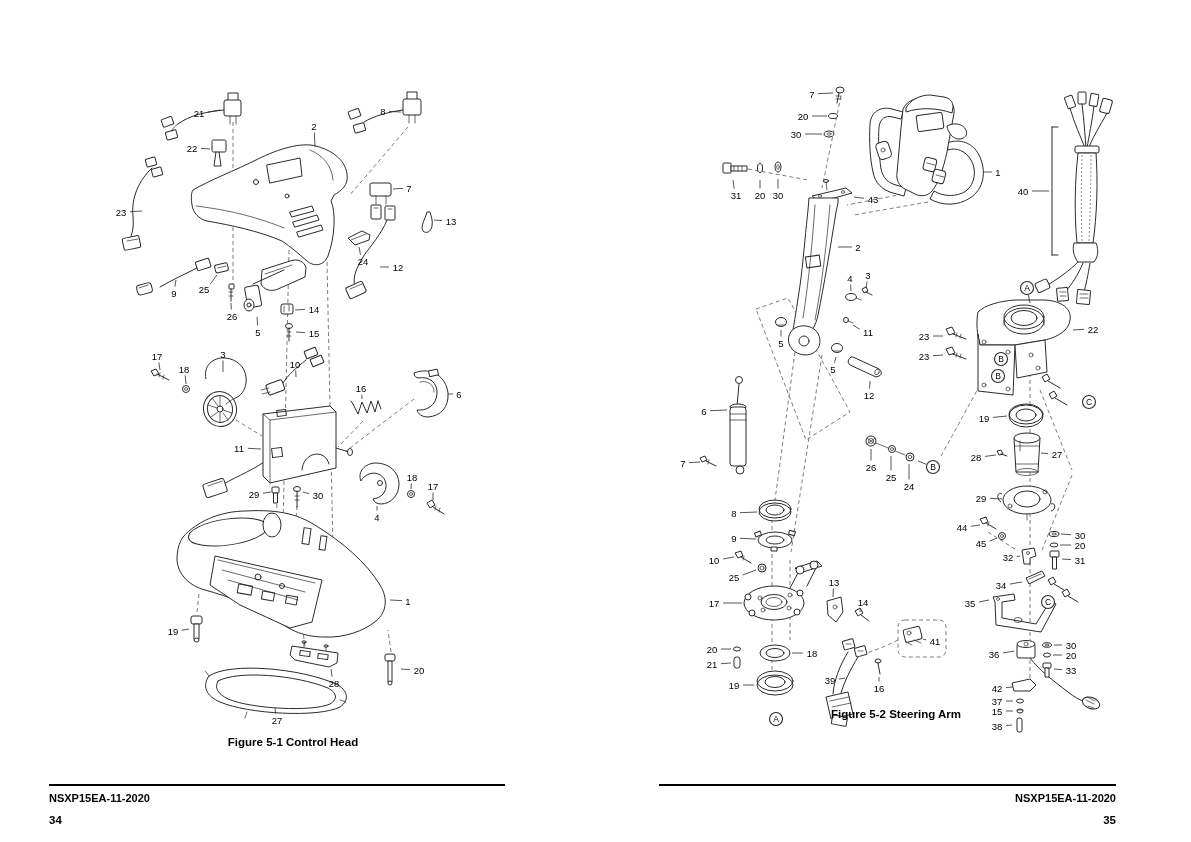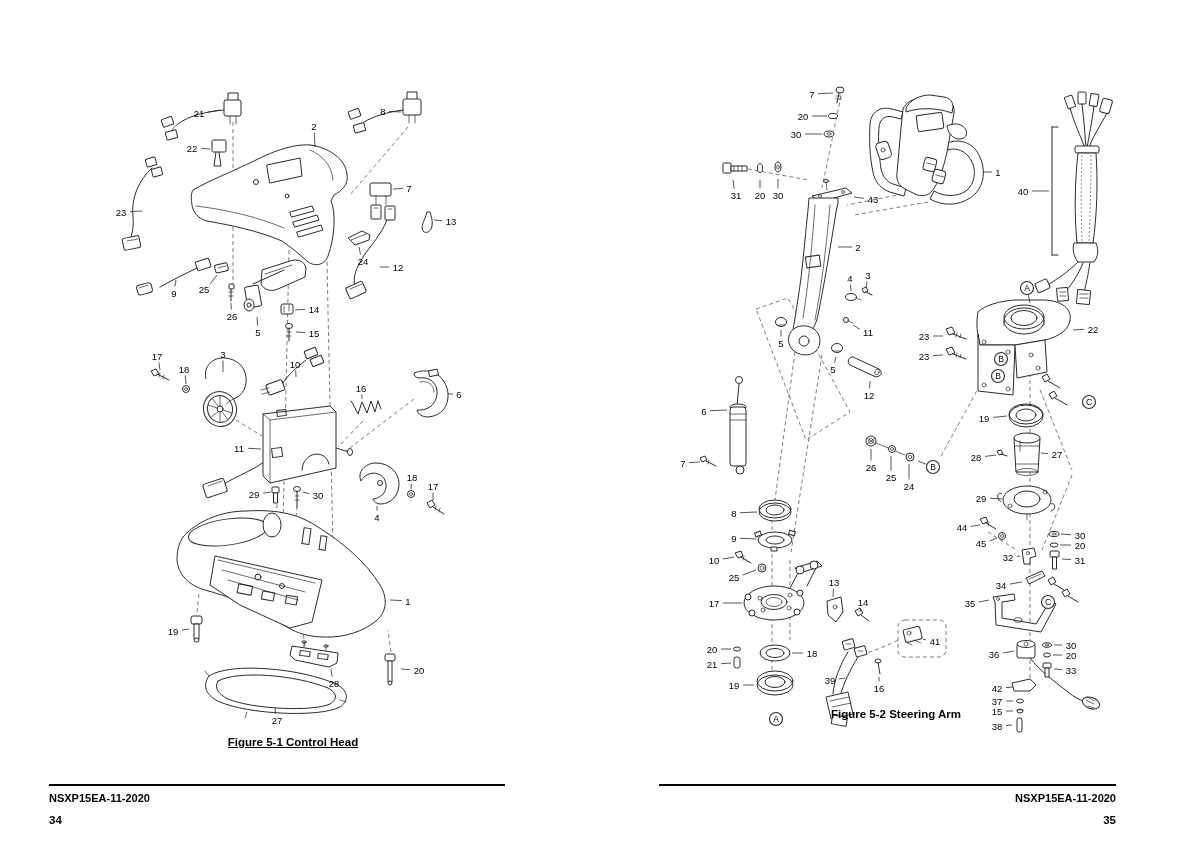--- a/index.html
+++ b/index.html
@@ -821,21 +821,21 @@
           <line x1="1006.0" y1="701.0" x2="1013" y2="701" class="ldr"></line>
           <text x="997" y="701" class="co" text-anchor="middle" dominant-baseline="central">37</text>
           <line x1="1006.0" y1="711.0" x2="1013" y2="711" class="ldr"></line>
           <text x="997" y="711" class="co" text-anchor="middle" dominant-baseline="central">15</text>
           <line x1="1006.0" y1="725.6" x2="1012" y2="725" class="ldr"></line>
           <text x="997" y="726" class="co" text-anchor="middle" dominant-baseline="central">38</text>
         </g>
   </g>
 </svg>
 
-<div class="caption" style="left:293px;top:736px;text-decoration:underline;">Figure 5-1 Control Head</div>
+<div class="caption" style="left:293px;top:736px;">Figure 5-1 Control Head</div>
 <div class="caption" style="left:896px;top:708px;">Figure 5-2 Steering Arm</div>
 
 <div class="rule" style="left:49px;top:784px;width:456px;"></div>
 <div class="fcode" style="left:49px;top:792px;">NSXP15EA-11-2020</div>
 <div class="fnum" style="left:49px;top:814px;">34</div>
 
 <div class="rule" style="left:659px;top:784px;width:457px;"></div>
 <div class="fcode" style="left:659px;top:792px;width:457px;text-align:right;">NSXP15EA-11-2020</div>
 <div class="fnum" style="left:659px;top:814px;width:457px;text-align:right;">35</div>
 

